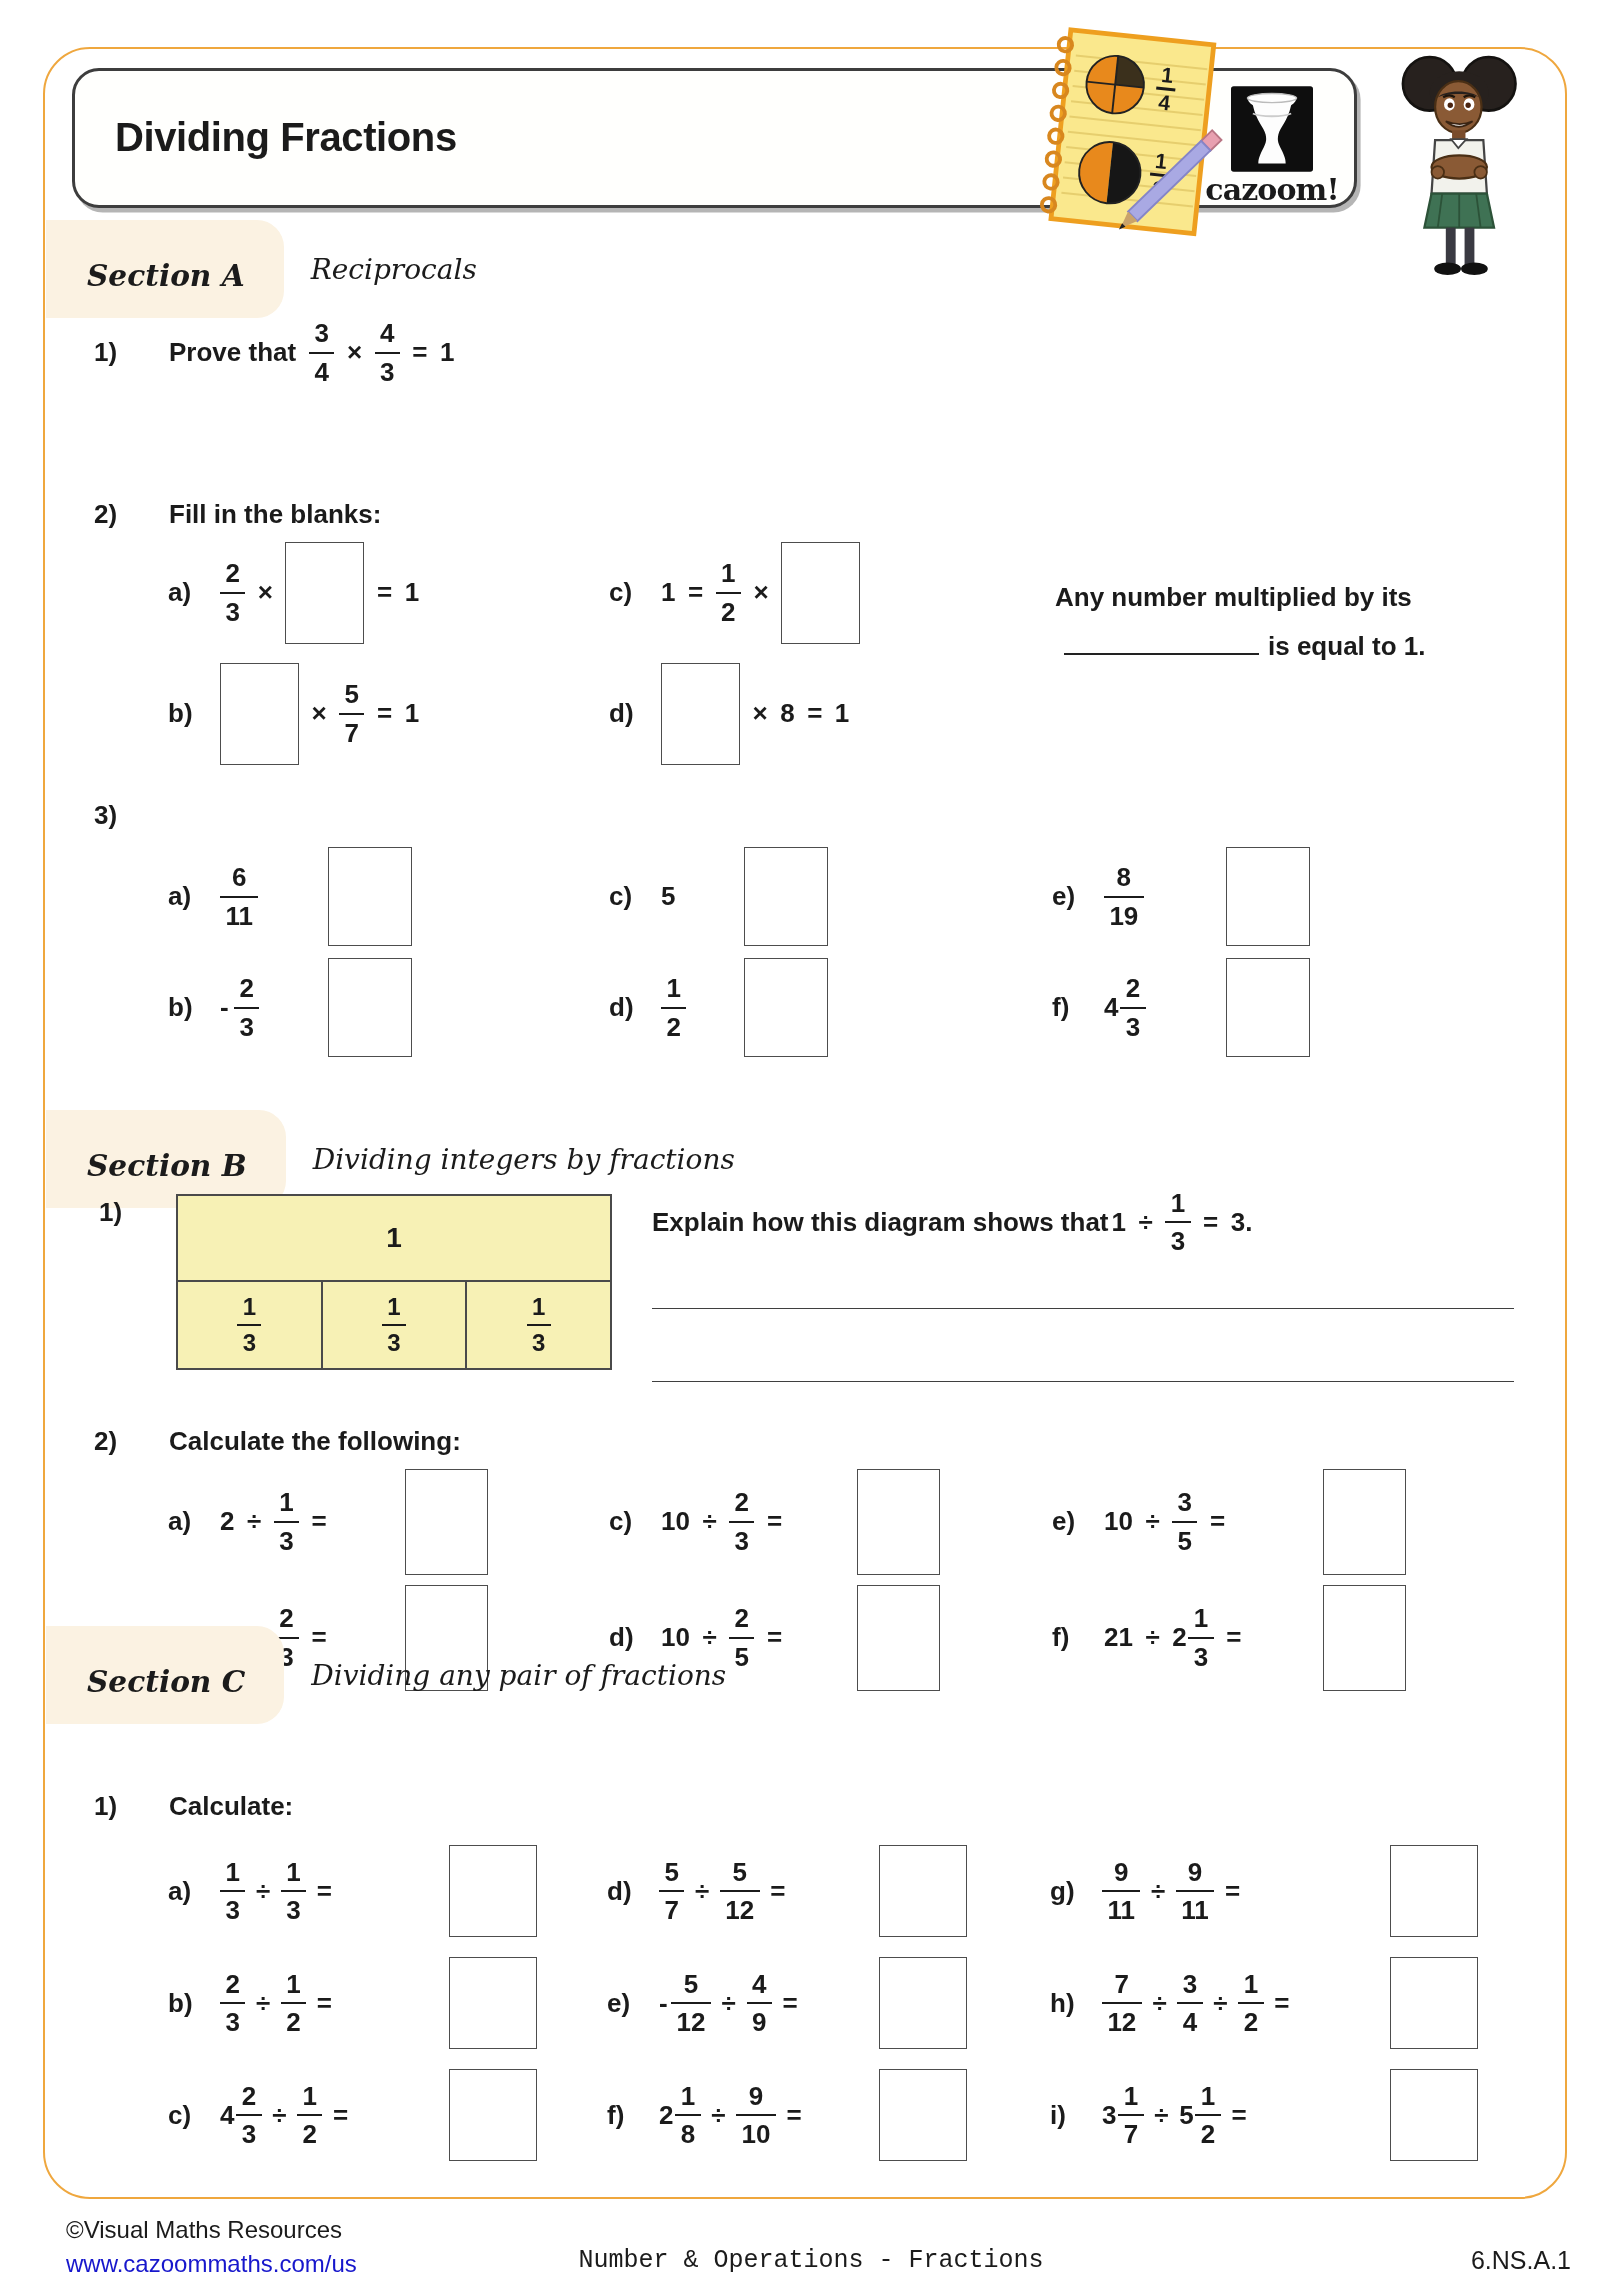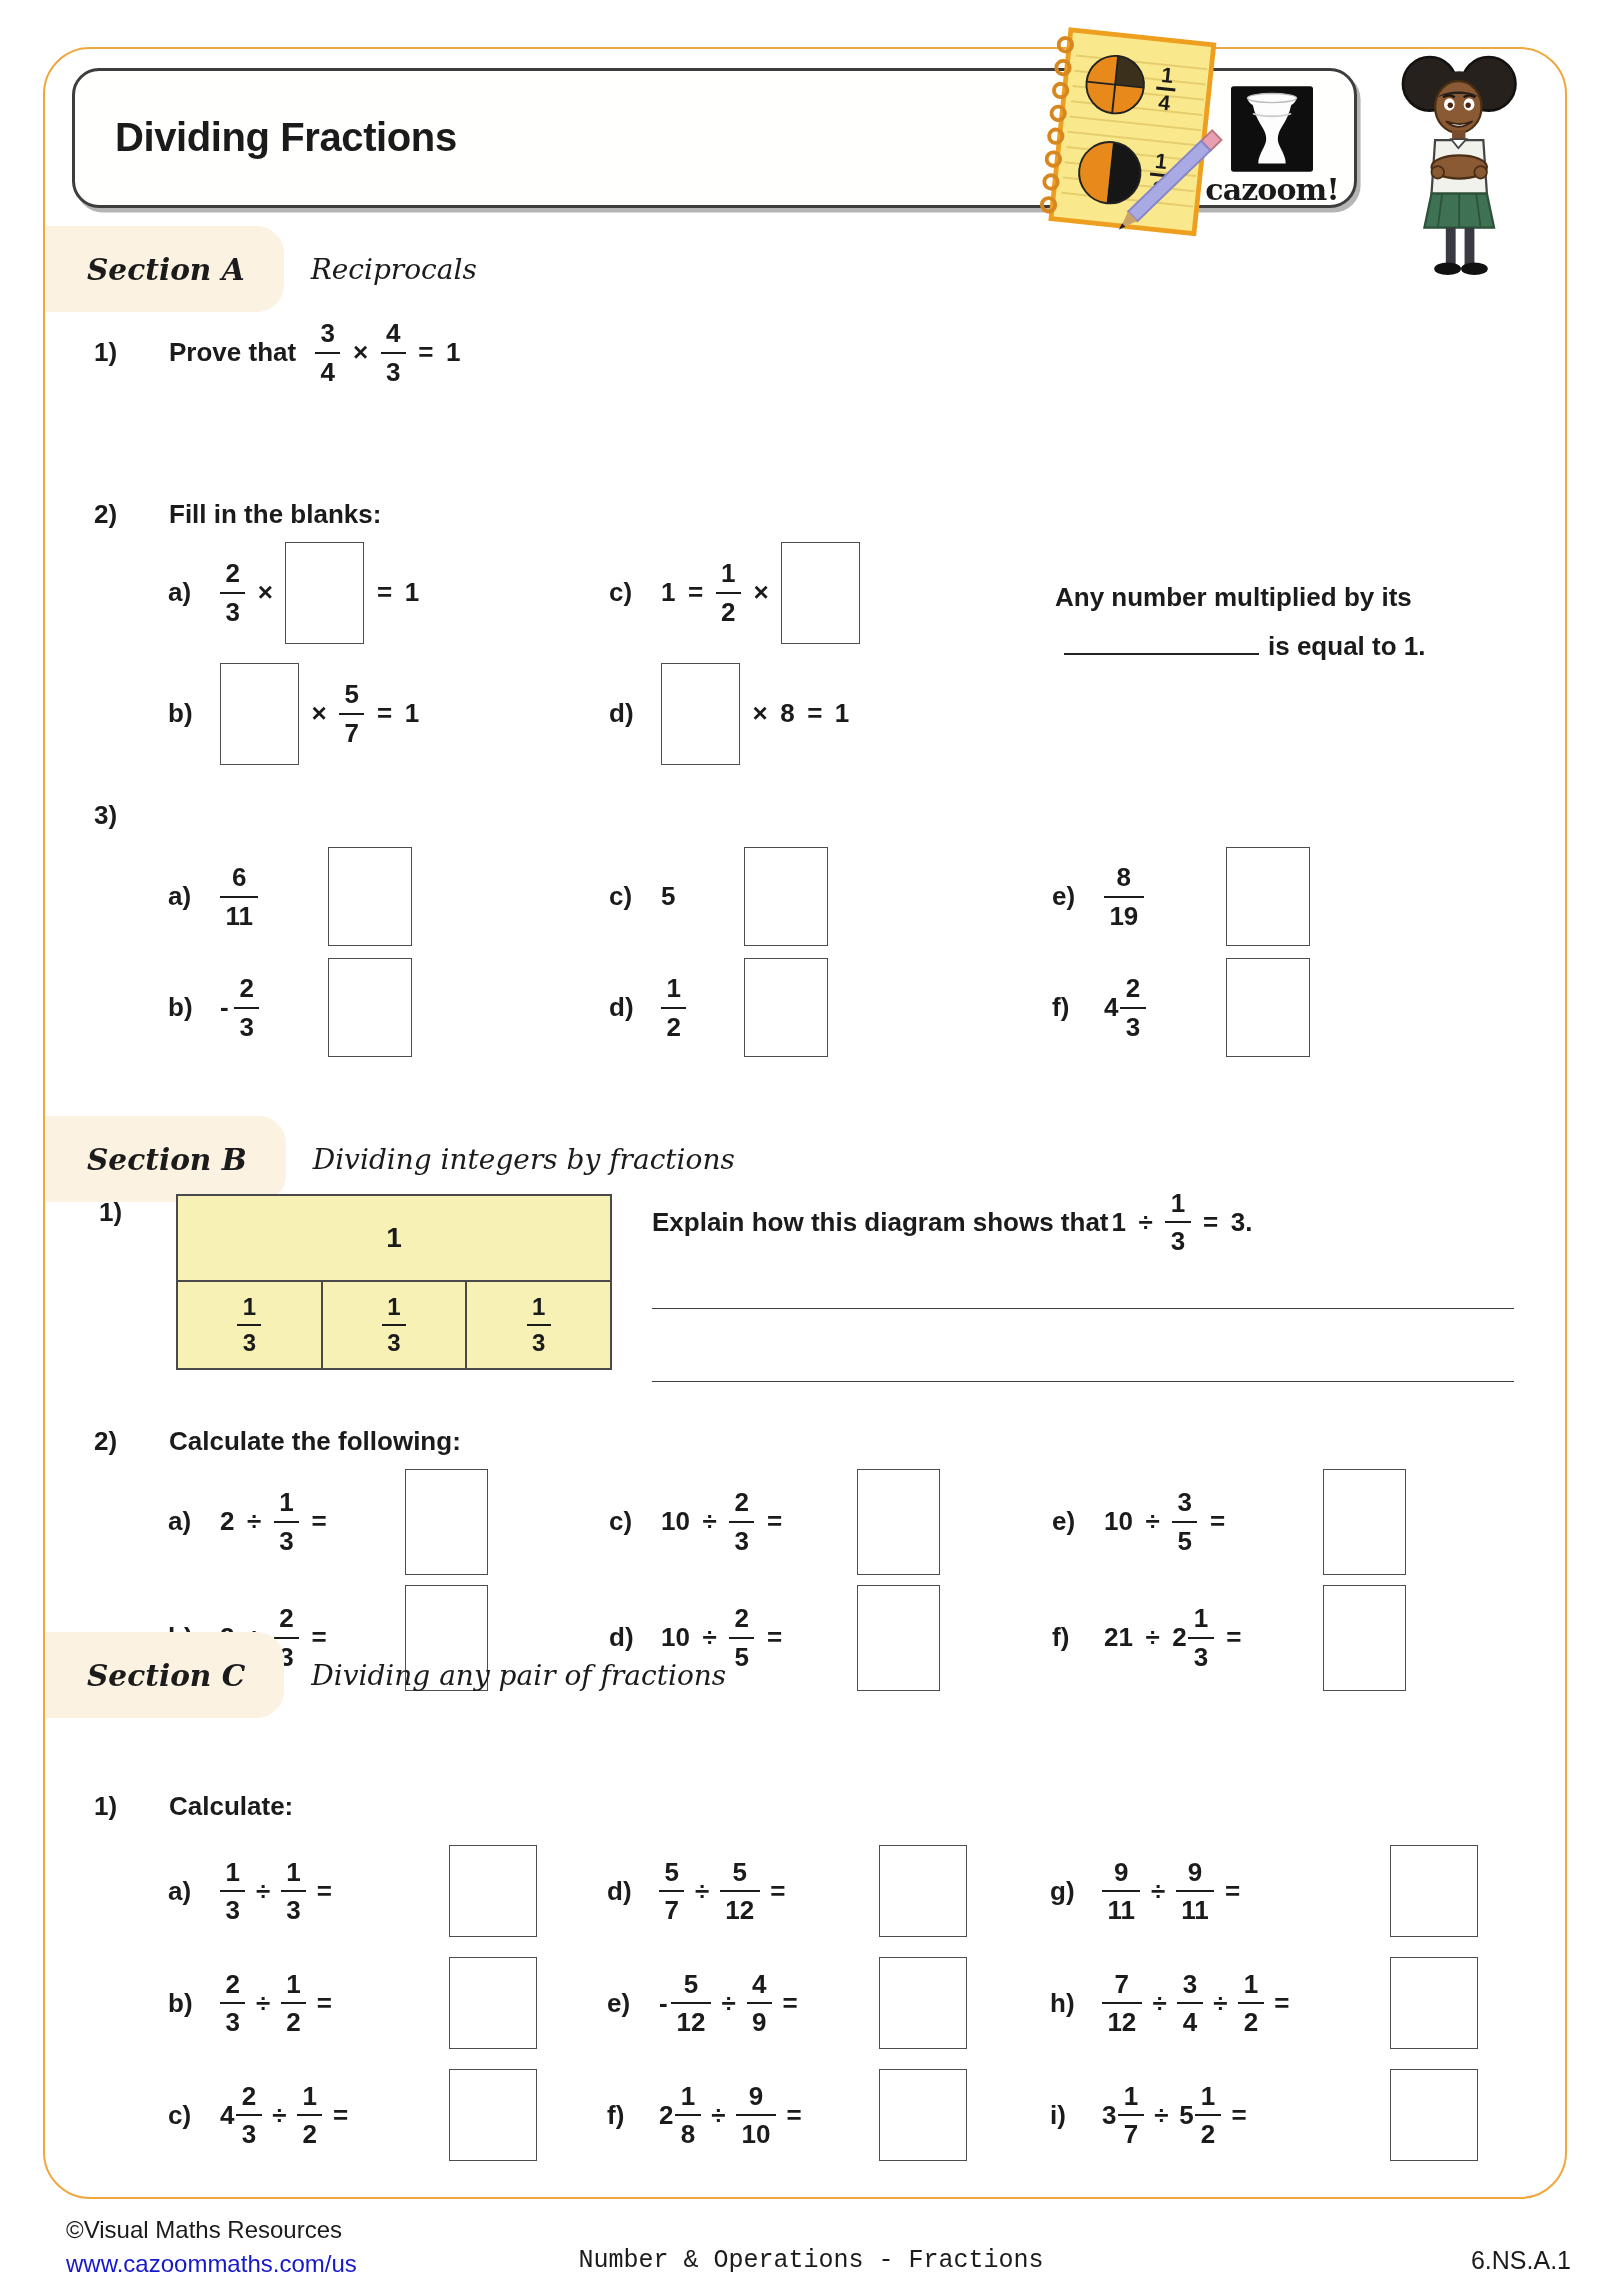--- a/index.html
+++ b/index.html
@@ -25,21 +25,21 @@
   .title{position:absolute;left:115px;top:68px;height:138px;display:flex;align-items:center;
     font-size:40px;font-weight:700;letter-spacing:-0.4px;}
   .notepad{position:absolute;left:1023px;top:30px;transform:rotate(6deg);}
   .logobox{position:absolute;left:1231px;top:86px;}
   .logotext{position:absolute;left:1193px;top:172px;width:158px;text-align:center;
     font-family:"DejaVu Serif",serif;font-weight:700;font-size:30px;letter-spacing:-0.9px;}
   .girl{position:absolute;left:1394px;top:48px;}
 
   
   .secthdr{position:absolute;left:46px;height:86px;display:flex;align-items:center;}
-  .pilllabel{background:var(--pill);padding:0 39px 0 41px;height:100%;display:flex;align-items:center;
+  .pilllabel{background:var(--pill);padding:12px 39px 0 41px;height:100%;display:flex;align-items:center;
     border-radius:0 27px 27px 0;font-family:"DejaVu Serif",serif;font-style:italic;font-weight:700;font-size:29.6px;}
   .subtitle{margin-left:27px;font-family:"DejaVu Serif",serif;font-style:italic;font-size:28px;}
   .sh-a{top:226px}.sh-b{top:1116px}.sh-c{top:1632px}
 
   
   .qhdr{position:absolute;display:flex;align-items:center;font-weight:700;font-size:26px;}
   .qnum{width:75px;flex:none;}
   .hdr-a2{left:94px;top:499px;}
   .hdr-a3{left:94px;top:800px;}
   .hdr-b2{left:94px;top:1426px;}
@@ -51,21 +51,21 @@
   .fn{padding:0 5.4px 5.4px;}
   .fd{border-top:2.7px solid var(--ink);padding:5.4px 5.4px 0;}
   .mixed{display:inline-flex;align-items:center;gap:1.8px;}
   .neg{margin-right:-7.2px;}
   .ansbox{width:77px;height:100px;background:#fff;border:1.8px solid var(--boxborder);flex:none;}
   .plabel{width:52px;flex:none;font-weight:700;font-size:26px;}
   .problem{position:absolute;display:flex;align-items:center;font-size:26px;}
 
   
   .row-a1{left:94px;top:306px;height:93px;}
-  .row-a1 .qtext{margin-right:19px;}
+  .row-a1 .qtext{margin-right:13px;}
 
   
   .p-a2a{left:168px;top:537px;height:111px;}
   .p-a2c{left:609px;top:537px;height:111px;}
   .p-a2b{left:168px;top:658px;height:111px;}
   .p-a2d{left:609px;top:658px;height:111px;}
   .note{position:absolute;left:1055px;top:573px;width:448px;font-weight:700;font-size:26px;line-height:1.9;}
   .blank{display:inline-block;width:195px;height:25px;border-bottom:2.7px solid #222;margin:0 9px;vertical-align:baseline;}
 
   

